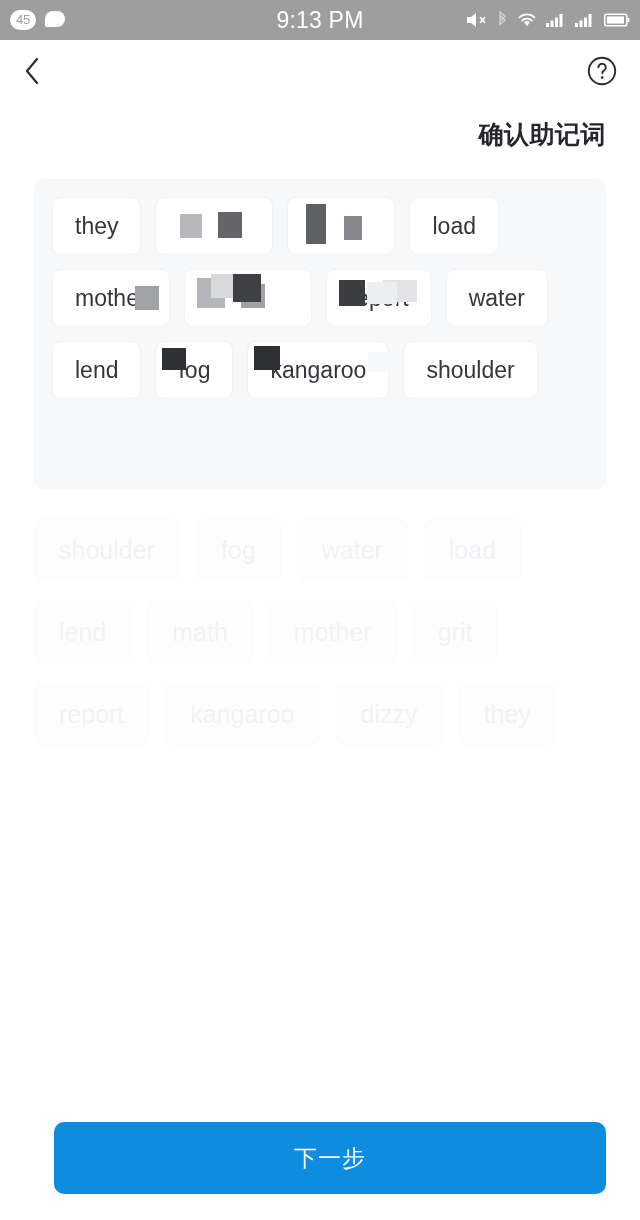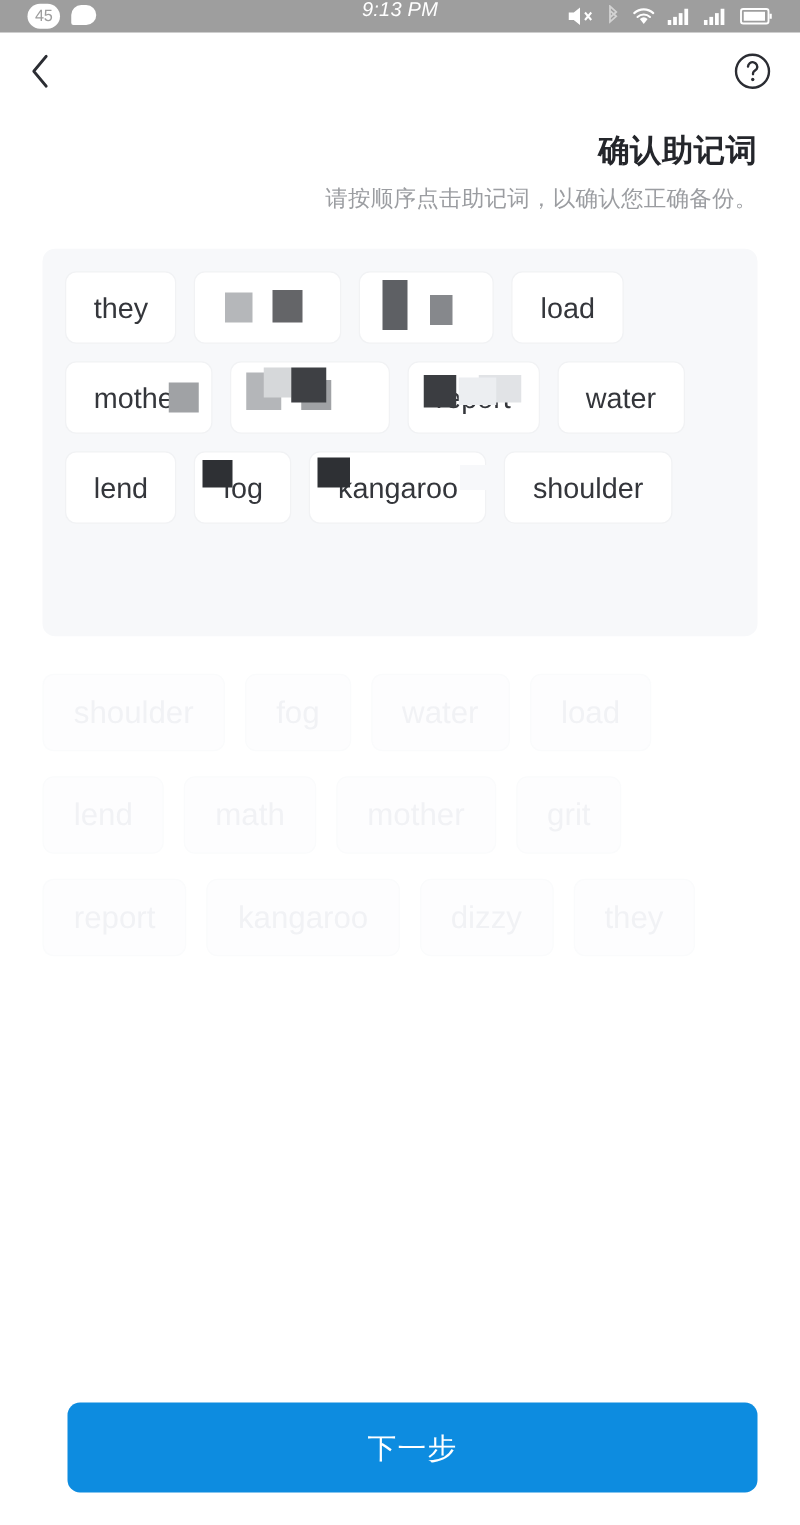--- a/index.html
+++ b/index.html
@@ -10,24 +10,25 @@
   body {
     width: 640px;
     height: 1220px;
     font-family: "Liberation Sans", "DejaVu Sans", sans-serif;
     overflow: hidden;
     position: relative;
   }
 
   
   .status-bar {
-    height: 26px;
+    height: 40px;
     background: #9e9e9e;
     display: flex;
-    padding: 0 22px;
+    align-items: center;
+    padding: 0 10px;
     box-sizing: border-box;
     position: relative;
   }
   .status-left {
     display: flex;
     align-items: center;
     gap: 9px;
   }
   .badge-pill {
     background: #ffffff;
@@ -50,24 +51,23 @@
     background: #ffffff;
     border-radius: 9px 9px 9px 2px;
     display: block;
   }
   .status-time {
     position: absolute;
     left: 0;
     right: 0;
     text-align: center;
     color: #ffffff;
-    font-size: 16px;
+    font-size: 23px;
     letter-spacing: 0.2px;
     pointer-events: none;
-    font-style: italic;
   }
   .status-right {
     margin-left: auto;
     display: flex;
     align-items: center;
     gap: 9px;
     position: relative;
     z-index: 2;
   }
   .mute-icon { width: 22px; height: 18px; display:block; }
@@ -271,21 +271,20 @@
     <svg width="32" height="32" viewBox="0 0 32 32">
       <circle cx="16" cy="16" r="13.2" stroke="#2b2d33" stroke-width="1.9" fill="none"></circle>
       <path d="M12.4 12.3a3.7 3.7 0 117.1 1.6c-.7 1.3-2.4 1.8-2.9 3-.2.5-.2 1-.2 1.4" stroke="#2b2d33" stroke-width="1.9" fill="none" stroke-linecap="round"></path>
       <circle cx="16.2" cy="22.6" r="1.35" fill="#2b2d33"></circle>
     </svg>
   </div>
 </div>
 
 <div class="titles">
   <h1 class="page-title">确认助记词</h1>
-  <p class="page-sub">请按顺序点击助记词，以确认您正确备份。</p>
 </div>
 
 <div class="selected-panel">
   <div class="chip-flow" id="selected-chips">
       <div class="chip">
         <span class="txt">they</span>
       </div>
       <div class="chip" style="width: 118px;">
         <span class="txt"></span>
         <span class="censor" style="left: 24px; top: 16px; width: 22px; height: 24px; background: rgb(181, 183, 186);"></span>

